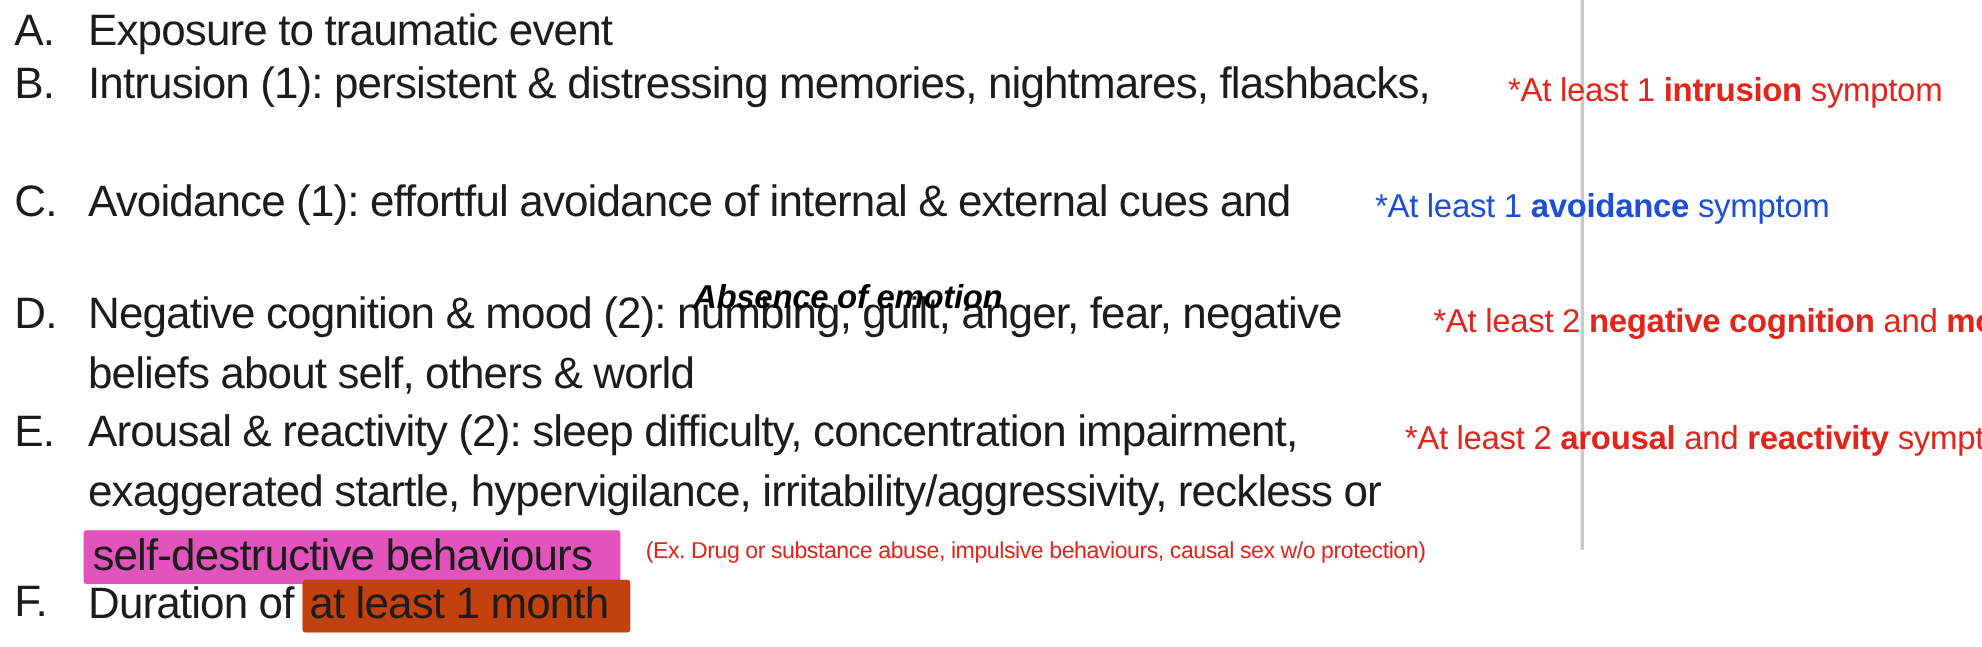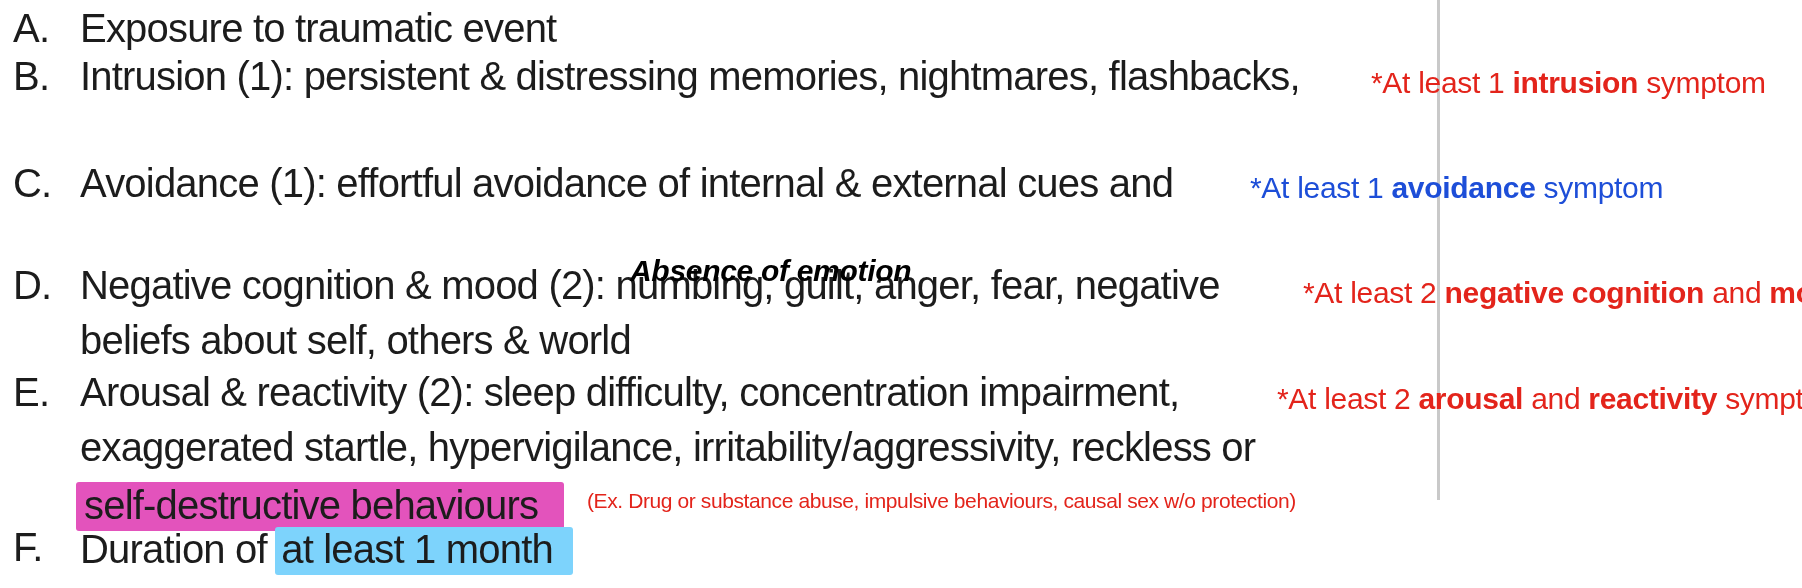--- a/index.html
+++ b/index.html
@@ -110,21 +110,21 @@
   </div>
   <div class="row row-e3">
     <span class="hl-pink" style="background-color: rgb(227, 83, 188);">self-destructive behaviours</span>
   </div>
   <div class="row row-e2">
     <span>exaggerated startle, hypervigilance, irritability/aggressivity, reckless or</span>
   </div>
 
   <div class="row row-f">
     <span class="letter">F.</span>
-    <span>Duration of </span><span class="hl-cyan" style="background-color: #7dd3fc;">at least 1 month</span>
+    <span>Duration of </span><span class="hl-cyan" style="background-color: #c2410c;">at least 1 month</span>
   </div>
 
   <div class="annot annot-b" style="color: rgb(227, 36, 27);">
     <span>*At least 1 </span><b>intrusion</b><span> symptom</span>
   </div>
 
   <div class="annot annot-c" style="color: #1d4ed8;">
     <span>*At least 1 </span><b>avoidance</b><span> symptom</span>
   </div>
 

